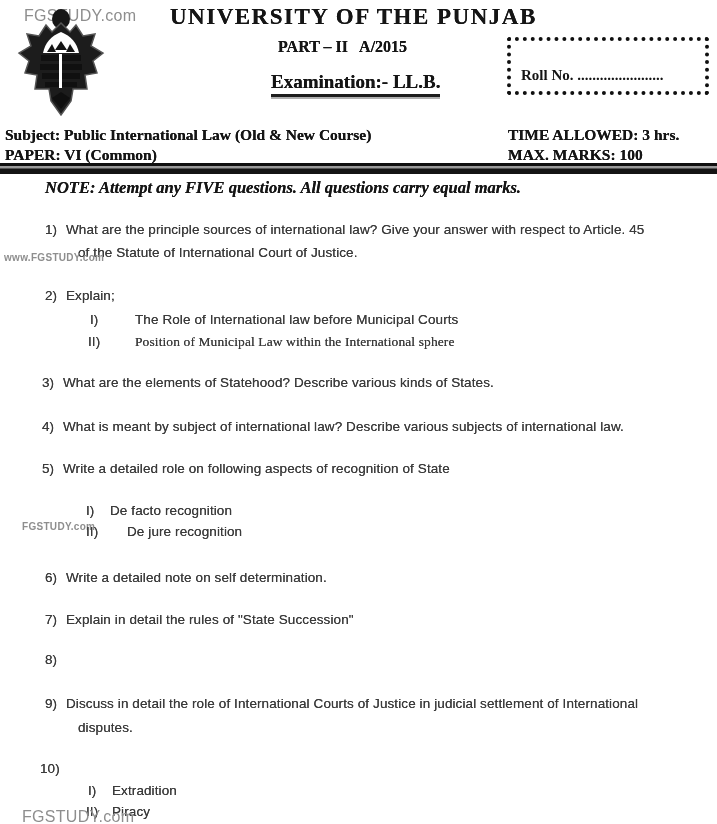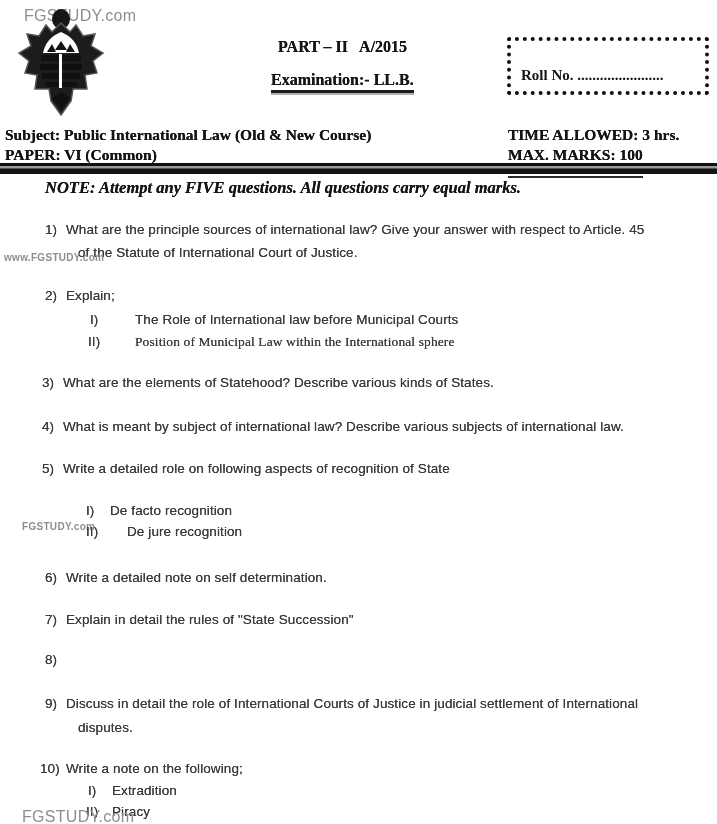--- a/index.html
+++ b/index.html
@@ -7,26 +7,26 @@
     position:relative;width:717px;height:824px;margin:0 auto;
     background:#ffffff;overflow:hidden;
     font-family:"Liberation Sans",sans-serif;
   }
   .abs{position:absolute;}
   
   .serif{font-family:"Liberation Serif",serif;color:#151515;}
   .uni-title{font-size:23px;font-weight:bold;letter-spacing:1.5px;white-space:pre;
     text-shadow:0 0 .6px #111;}
   .part-line{font-size:16px;font-weight:bold;white-space:pre;text-shadow:0 0 .5px #111;}
-  .exam-line{font-size:16px;font-weight:bold;white-space:pre;text-shadow:0 0 .5px #111;
+  .exam-line{font-size:19px;font-weight:bold;white-space:pre;text-shadow:0 0 .5px #111;
     border-bottom:3px solid #1d1d1d;box-shadow:0 2px 0 rgba(110,110,110,.55);padding-bottom:1px;}
   .roll-box{width:194px;height:50px;border:4px dotted #101010;border-radius:3px;}
   .roll-label{font-size:15px;font-weight:bold;white-space:pre;}
   .meta-line{font-size:15.5px;font-weight:bold;white-space:pre;text-shadow:0 0 .5px #111;}
-  .underlined{border-bottom:2px solid #2a2a2a;padding-bottom:12px;text-align:right;}
+  .underlined{border-bottom:2px solid #2a2a2a;padding-bottom:0px;text-align:right;}
   .thick-rule{left:0;width:717px;height:11px;
     background:linear-gradient(to bottom,#101010 0 3px,#9a9a9a 3px 5px,#555 5px 6px,#141414 6px 11px);}
   .note-line{font-size:16.5px;font-weight:bold;font-style:italic;white-space:pre;
     text-shadow:0 0 .5px #111;}
   
   .q{font-size:13.5px;color:#3b3b3b;white-space:pre;letter-spacing:.1px;
     text-shadow:0 0 .45px #4a4a4a;}
   
   .wm{color:#8e8e8e;font-size:16px;letter-spacing:.3px;white-space:pre;
     font-family:"Liberation Sans",sans-serif;}
@@ -49,20 +49,21 @@
       <path d="M33 44 L38 36 L42 44 Z M41 42 L47 33 L53 42 Z M52 44 L56 36 L61 44 Z" fill="#141414"></path>
       <rect x="27" y="47" width="40" height="6" fill="#101010"></rect>
       <rect x="26" y="56" width="42" height="6" fill="#101010"></rect>
       <rect x="28" y="65" width="38" height="6" fill="#101010"></rect>
       <rect x="31" y="74" width="32" height="5" fill="#101010"></rect>
       <rect x="45" y="46" width="3" height="34" fill="#ffffff"></rect>
       <path d="M47 84 L56 90 L47 101 L38 90 Z" fill="#0f0f0f"></path>
     </svg>
   </div>
 
+  <div class="abs serif uni-title" style="left:170px;top:4px;">UNIVERSITY OF THE PUNJAB</div>
   <div class="abs serif part-line" style="left:278px;top:38px;">PART – II   A/2015</div>
   <div class="abs serif exam-line" style="left:271px;top:71px;">Examination:- LL.B.</div>
 
   <div class="abs roll-box" style="left:507px;top:37px;">
     <div class="abs serif roll-label" style="left:10px;top:26px;">Roll No. .......................</div>
   </div>
 
   <div class="abs serif meta-line" style="left:5px;top:126px;">Subject: Public International Law (Old &amp; New Course)</div>
   <div class="abs serif meta-line" style="left:5px;top:146px;">PAPER: VI (Common)</div>
   <div class="abs serif meta-line" style="left:508px;top:126px;text-align:right;">TIME ALLOWED: 3 hrs.</div>
@@ -104,21 +105,20 @@
   <div class="abs q" style="left:45px;top:612px;">7)</div>
   <div class="abs q" style="left:66px;top:612px;">Explain in detail the rules of "State Succession"</div>
 
   <div class="abs q" style="left:45px;top:652px;">8)</div>
 
   <div class="abs q" style="left:45px;top:696px;">9)</div>
   <div class="abs q" style="left:66px;top:696px;">Discuss in detail the role of International Courts of Justice in judicial settlement of International</div>
   <div class="abs q" style="left:78px;top:720px;">disputes.</div>
 
   <div class="abs q" style="left:40px;top:761px;">10)</div>
-  <div class="abs q" style="left:66px;top:761px;">Write a note on the following;</div>
   <div class="abs q" style="left:88px;top:783px;">I)</div>
   <div class="abs q" style="left:112px;top:783px;">Extradition</div>
   <div class="abs q" style="left:86px;top:804px;">II)</div>
   <div class="abs q" style="left:112px;top:804px;">Piracy</div>
 
   <div class="abs wm" style="left:22px;top:808px;">FGSTUDY.com</div>
 
 </div>
 
 </body></html>

